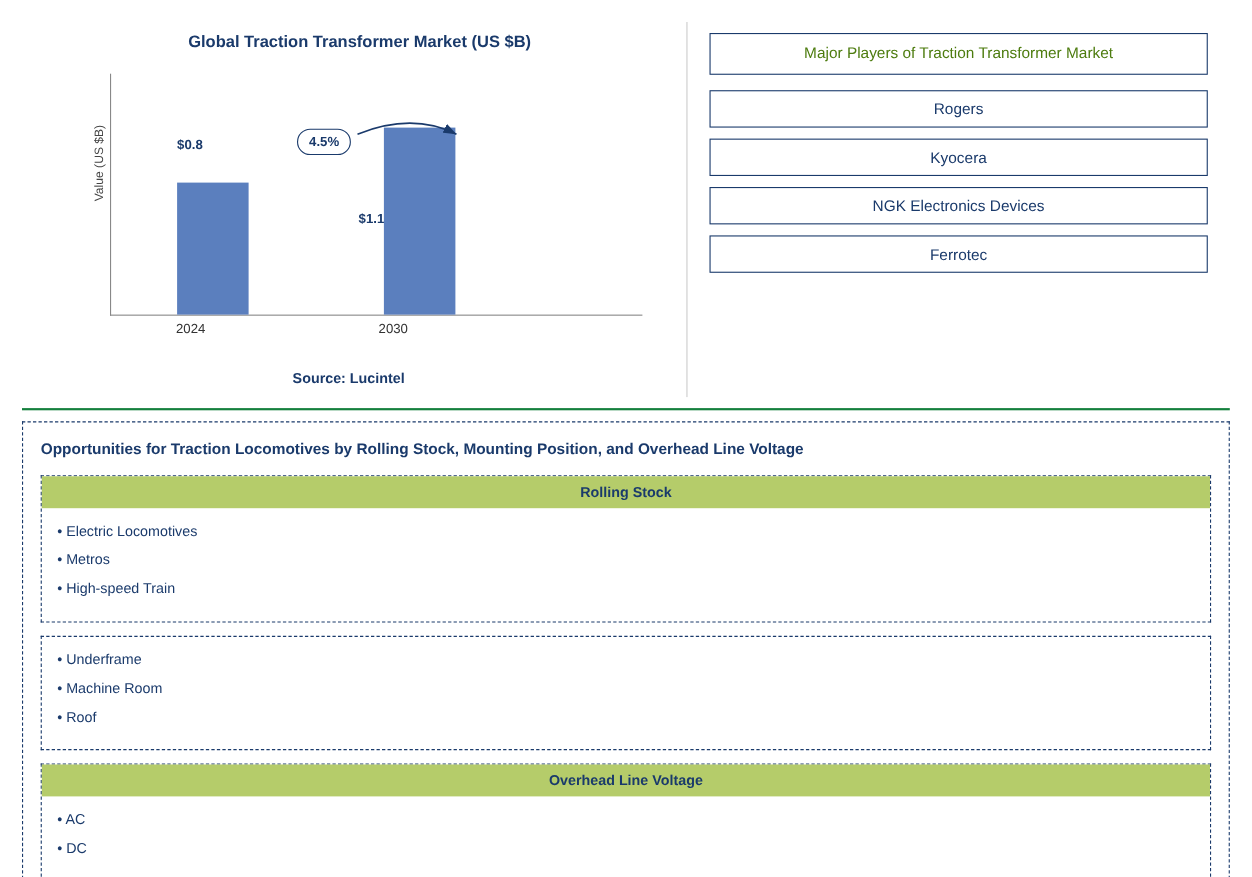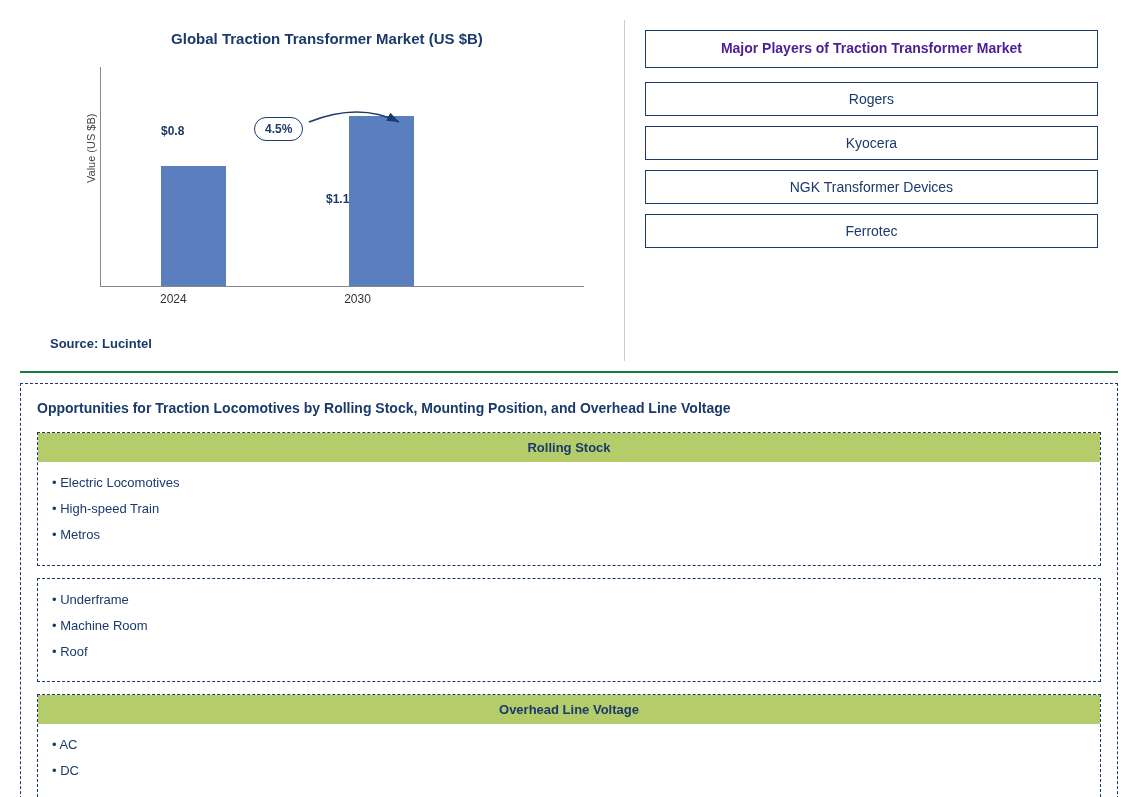--- a/index.html
+++ b/index.html
@@ -29,42 +29,42 @@
 
     .chart-title {
       text-align: center;
       color: #1a3a6b;
       font-size: 15px;
       font-weight: bold;
       margin-bottom: 20px;
     }
 
     .source-text {
-      text-align: left;
+      text-align: center;
       font-size: 13px;
       font-weight: bold;
       color: #1a3a6b;
       margin-top: 30px;
       padding-right: 20px;
     }
 
     
     .players-container {
       flex: 0 0 45%;
       padding: 10px 20px;
       border-left: 1px solid #ccc;
     }
 
     .players-title-box {
       border: 1.5px solid #1a3a6b;
       padding: 8px 16px;
       text-align: center;
-      color: #4c1d95;
+      color: #4d7c0f;
       font-size: 14px;
-      font-weight: bold;
+      font-weight: normal;
       margin-bottom: 14px;
       line-height: 1.4;
     }
 
     .player-item {
       border: 1px solid #1a3a6b;
       padding: 8px 16px;
       text-align: center;
       color: #1a3a6b;
       font-size: 14px;
@@ -131,21 +131,21 @@
     <div style="position:relative; margin-left: 50px; margin-right: 20px;">
       <div style="display:flex; align-items:flex-end; height:220px; position:relative; border-left: 1.5px solid #888; border-bottom: 1.5px solid #888; padding-left: 0;">
 
         <div style="position:absolute; left:-45px; top:50%; transform:rotate(-90deg) translateX(50%); font-size:11px; color:#444; white-space:nowrap;">Value (US $B)</div>
 
         <div style="display:flex; flex-direction:column; align-items:flex-start; margin-left: 60px; position:relative;gap:24px;">
           <div style="font-size:12px; color:#1a3a6b; font-weight:bold; margin-bottom:4px;">$0.8</div>
           <div style="width:65px; height:120px; background-color:#5b7fbe;"></div>
         </div>
 
-        <div style="position:absolute; top:50px; left:153px; z-index:10;">
+        <div style="position:absolute; top:50px; left:169px; z-index:10;">
           <div style="position:relative;">
             
             <div style="border: 1.5px solid #1a3a6b; border-radius: 14px; padding: 4px 10px; font-size:12px; color:#1a3a6b; font-weight:bold; background:#fff; display:inline-block;">4.5%</div>
             
             <svg style="position:absolute; top:-5px; left:55px; overflow:visible;" width="100" height="60">
               <defs>
                 <marker id="arrowhead" markerWidth="8" markerHeight="6" refX="8" refY="3" orient="auto">
                   <polygon points="0 0, 8 3, 0 6" fill="#1a3a6b"></polygon>
                 </marker>
               </defs>
@@ -166,35 +166,35 @@
       </div>
     </div>
 
     <div class="source-text">Source: Lucintel</div>
   </div>
 
   <div class="players-container">
     <div class="players-title-box">Major Players of Traction Transformer Market</div>
     <div class="player-item">Rogers</div>
     <div class="player-item">Kyocera</div>
-    <div class="player-item">NGK Transformer Devices</div>
+    <div class="player-item">NGK Electronics Devices</div>
     <div class="player-item">Ferrotec</div>
   </div>
 </div>
 
 <div class="bottom-section">
   <div class="opportunities-title">Opportunities for Traction Locomotives by Rolling Stock, Mounting Position, and Overhead Line Voltage</div>
   <div class="columns-row">
 
     <div class="column-block">
       <div class="column-header">Rolling Stock</div>
       <div class="column-content">
         <div class="item">Electric Locomotives</div>
+        <div class="item">Metros</div>
         <div class="item">High-speed Train</div>
-        <div class="item">Metros</div>
       </div>
     </div>
 
     <div class="column-block">
       <div class="column-content">
         <div class="item">Underframe</div>
         <div class="item">Machine Room</div>
         <div class="item">Roof</div>
       </div>
     </div>

